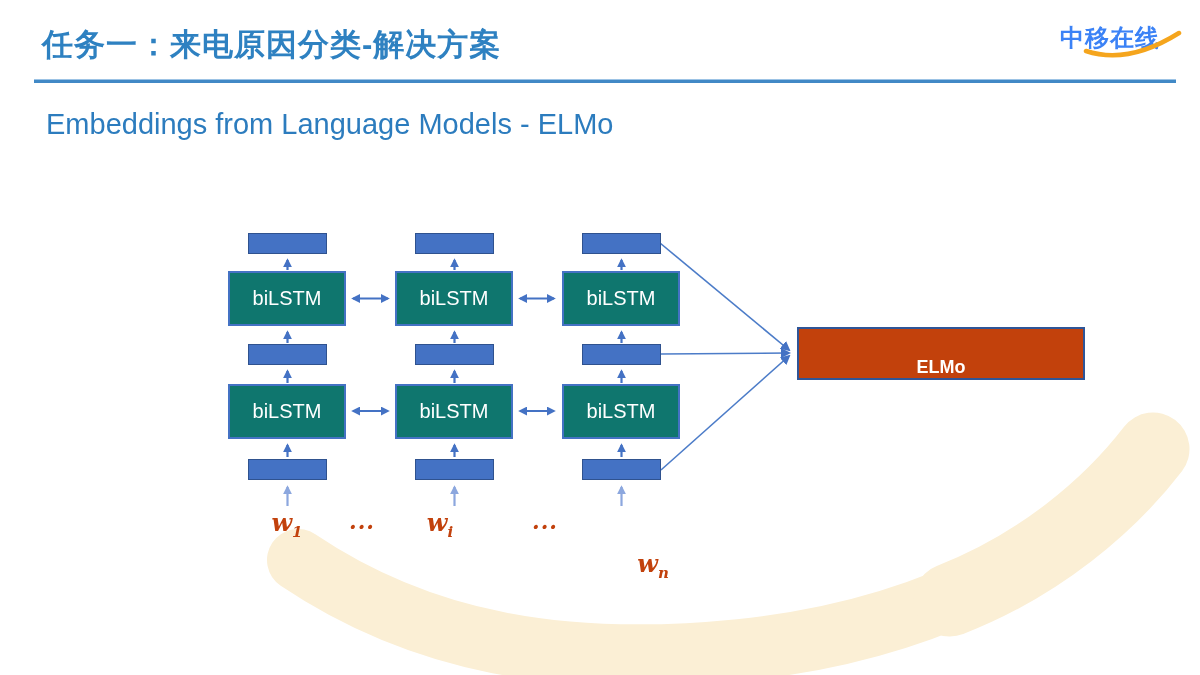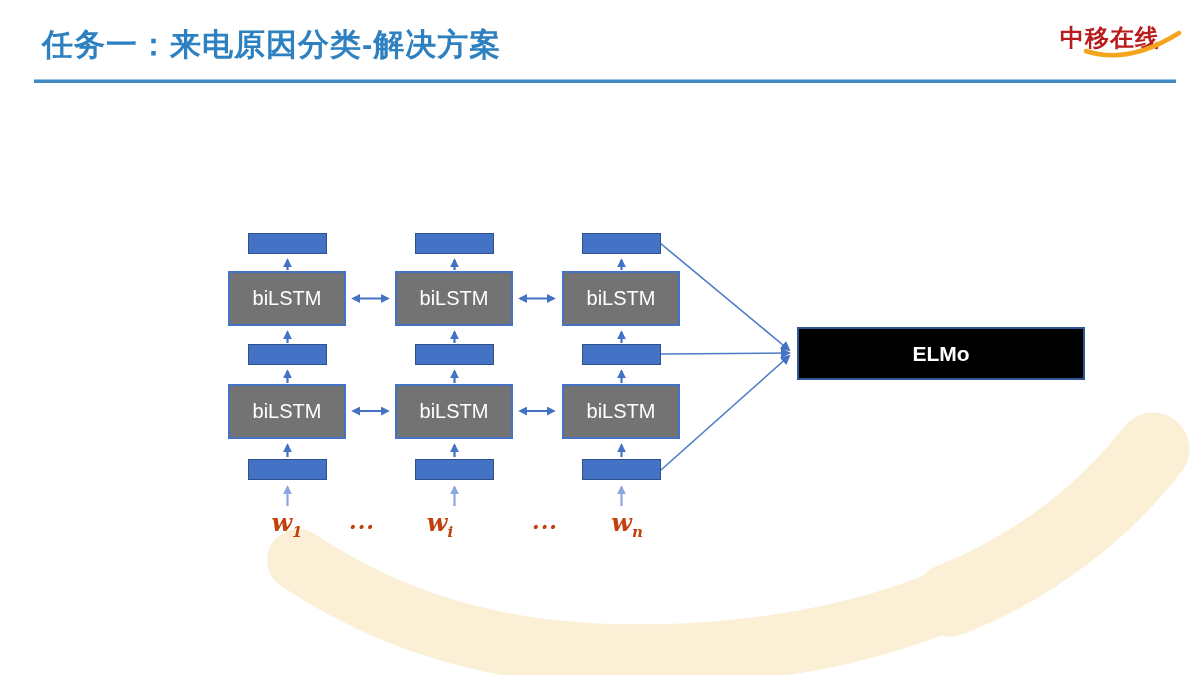--- a/index.html
+++ b/index.html
@@ -12,42 +12,42 @@
     position:absolute;left:42px;top:24px;font-size:31px;font-weight:600;
     color:#2e81c1;letter-spacing:1px;white-space:nowrap;
   }
   .title-underline{
     position:absolute;left:34px;top:79px;width:1142px;height:3px;
     background:#4189c6;border-top:1px solid #9cc3e5;
   }
   .logo{position:absolute;left:1056px;top:20px;width:132px;height:44px;}
   .logo-text{
     position:absolute;left:4px;top:2px;font-size:24px;font-weight:bold;
-    color:#b91c1c;letter-spacing:1px;white-space:nowrap;
+    color:#3b82f6;letter-spacing:1px;white-space:nowrap;
   }
   .logo-svg{position:absolute;left:0;top:0;}
   .section-subtitle{
     position:absolute;left:46px;top:108px;font-size:29px;font-weight:400;
     color:#2c7cbe;white-space:nowrap;
   }
   
   .bilstm-box{
-    position:absolute;width:118px;height:55px;background:#737373;
+    position:absolute;width:118px;height:55px;background:#0f766e;
     border:2px solid #4472c4;box-sizing:border-box;color:#ffffff;
     display:flex;align-items:center;justify-content:center;font-size:20px;
   }
   .state-bar{
     position:absolute;width:79px;height:21px;background:#4472c4;
     border:1px solid #2f528f;box-sizing:border-box;
   }
   .elmo-box{
     position:absolute;left:797px;top:327px;width:288px;height:53px;
-    background:#000000;border:2px solid #2f5597;box-sizing:border-box;
-    color:#ffffff;font-weight:bold;font-size:21px;
-    display:flex;align-items:center;justify-content:center;
+    background:#c2410c;border:2px solid #2f5597;box-sizing:border-box;
+    color:#ffffff;font-weight:bold;font-size:18px;
+    display:flex;align-items:flex-end;justify-content:center;
   }
   .token{
     position:absolute;top:508px;transform:translateX(-50%);
     font-family:"DejaVu Serif",serif;font-style:italic;font-weight:bold;
     font-size:24px;color:#c2410c;white-space:nowrap;
   }
   .token sub{font-size:15px;font-style:italic;line-height:0;}
   .token.dots{font-size:22px;letter-spacing:1px;}
   svg.layer{position:absolute;left:0;top:0;pointer-events:none;}
 </style>
@@ -64,20 +64,21 @@
   <div class="page-title">任务一：来电原因分类-解决方案</div>
   <div class="title-underline"></div>
 
   <div class="logo">
     <span class="logo-text">中移在线</span>
     <svg class="logo-svg" width="132" height="44" viewBox="0 0 132 44">
       <path d="M 30 31 Q 72 45 123 13" fill="none" stroke="#f5a51d" stroke-width="4.5" stroke-linecap="round"></path>
     </svg>
   </div>
 
+  <div class="section-subtitle">Embeddings from Language Models - ELMo</div>
 
   <svg class="layer" width="1200" height="675" viewBox="0 0 1200 675">
     <defs>
       <marker id="arrB" viewBox="0 0 10 10" refX="8" refY="5" markerWidth="9" markerHeight="9" orient="auto-start-reverse" markerUnits="userSpaceOnUse">
         <path d="M0 0 L10 5 L0 10 z" fill="#4472c4"></path>
       </marker>
       <marker id="arrL" viewBox="0 0 10 10" refX="8" refY="5" markerWidth="9" markerHeight="9" orient="auto-start-reverse" markerUnits="userSpaceOnUse">
         <path d="M0 0 L10 5 L0 10 z" fill="#8ca7de"></path>
       </marker>
       <marker id="arrS" viewBox="0 0 10 10" refX="8" refY="5" markerWidth="10" markerHeight="10" orient="auto-start-reverse" markerUnits="userSpaceOnUse">
@@ -155,15 +156,15 @@
   <div class="state-bar" style="left:582px;top:459px;"></div>
 
   <div class="elmo-box">
     <span>ELMo</span>
   </div>
 
   <div class="token" style="left:287px;"><span>w</span><sub>1</sub></div>
   <div class="token dots" style="left:362px;"><span>...</span></div>
   <div class="token" style="left:440px;"><span>w</span><sub>i</sub></div>
   <div class="token dots" style="left:545px;"><span>...</span></div>
-  <div class="token" style="left:627px;"><span>w</span><sub>n</sub></div>
+  <div class="token" style="left:653px;margin-top:41px;"><span>w</span><sub>n</sub></div>
 
 </div>
 
 </body></html>

